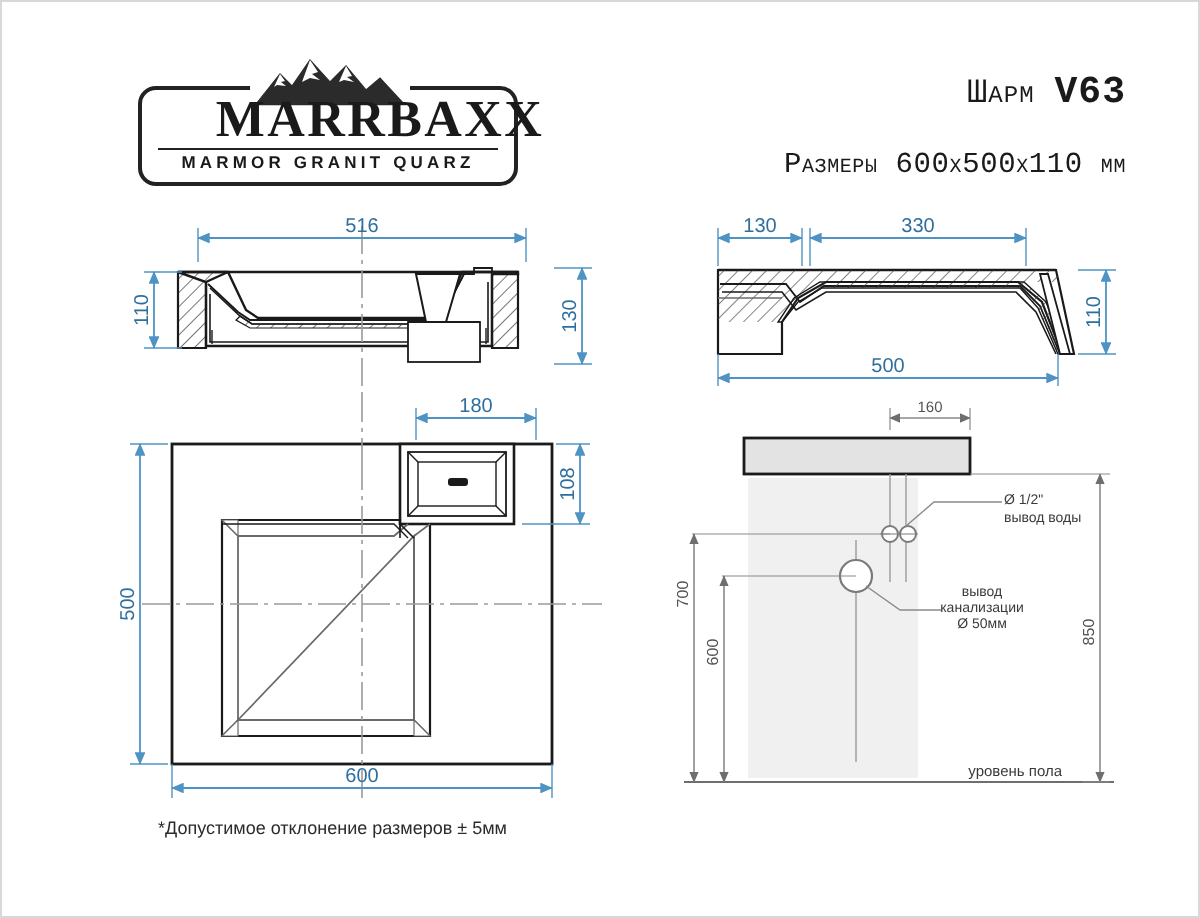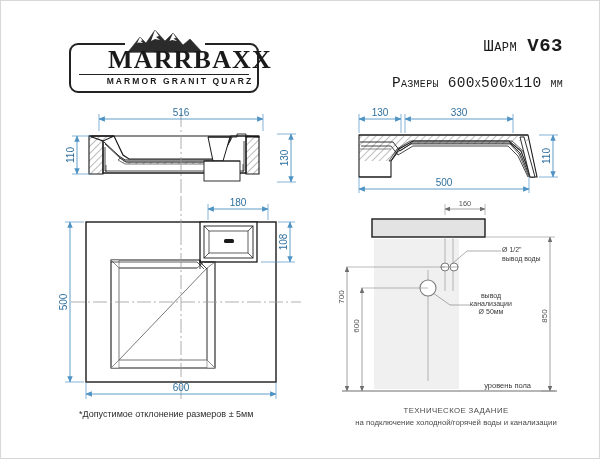--- a/index.html
+++ b/index.html
@@ -57,21 +57,20 @@
     background: #222;
   }
   #logo-sub {
     position: absolute;
     left: 0; top: 51px; width: 190px;
     text-align: center;
     font-size: 8.5px;
     font-weight: bold;
     letter-spacing: 2.1px;
     color: #1a1a1a;
-    padding-left: 16px;
   }
 
   
   #title-block {
     left: 330px; top: 34px; width: 232px;
     text-align: right;
     font-family: Liberation Mono, monospace;
     color: #1a1a1a;
   }
   #title-model-line {
@@ -371,18 +370,14 @@
       <text x="490" y="297" text-anchor="middle" font-family="'Liberation Sans',sans-serif" font-size="7" fill="#3a3a3a">вывод</text>
       <text x="490" y="305" text-anchor="middle" font-family="'Liberation Sans',sans-serif" font-size="7" fill="#3a3a3a">канализации</text>
       <text x="490" y="313" text-anchor="middle" font-family="'Liberation Sans',sans-serif" font-size="7" fill="#3a3a3a">Ø 50мм</text>
 
       <text x="530" y="387" text-anchor="end" font-family="'Liberation Sans',sans-serif" font-size="7.5" fill="#3a3a3a">уровень пола</text>
     </g>
   </svg>
 
   <div id="note-left" class="abs">*Допустимое отклонение размеров ± 5мм</div>
 
-  <div id="note-right" class="abs">
-    <div class="hdr">ТЕХНИЧЕСКОЕ ЗАДАНИЕ</div>
-    <div>на подключение холодной/горячей воды и канализации</div>
-  </div>
 
 </div>
 
 </body></html>

